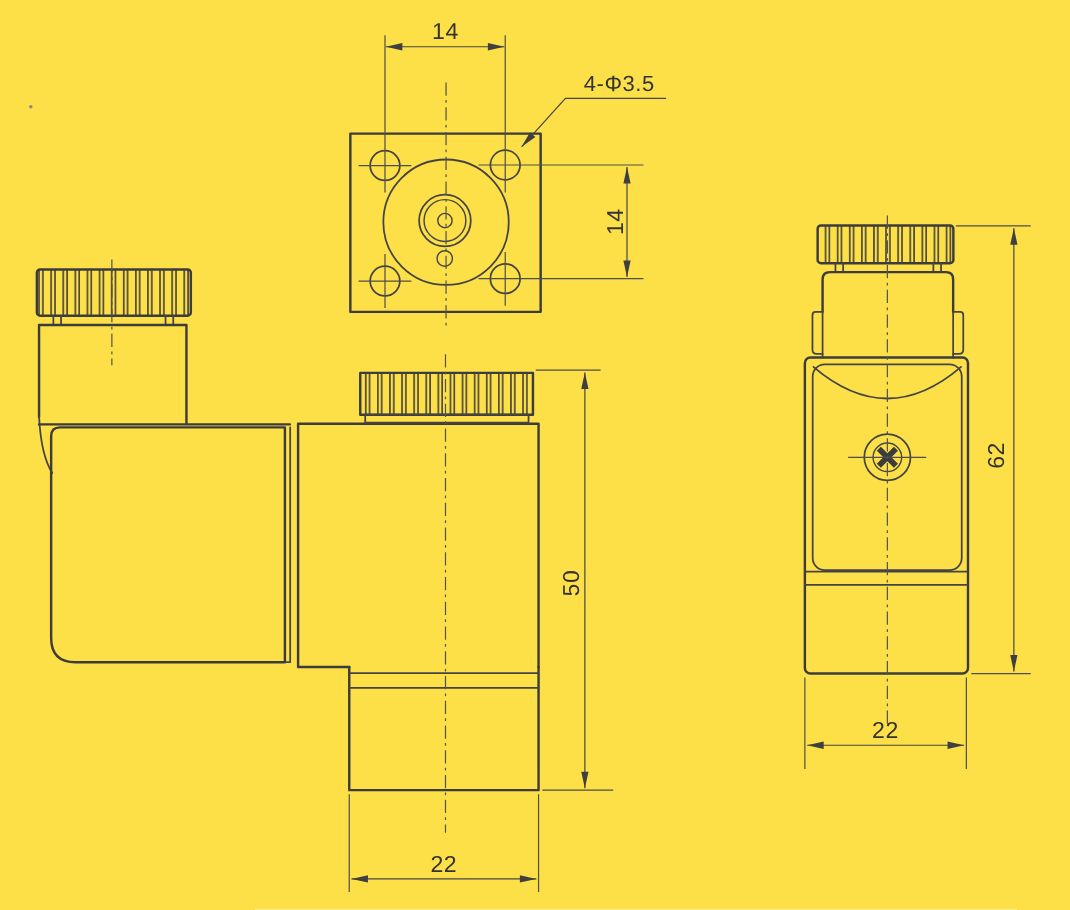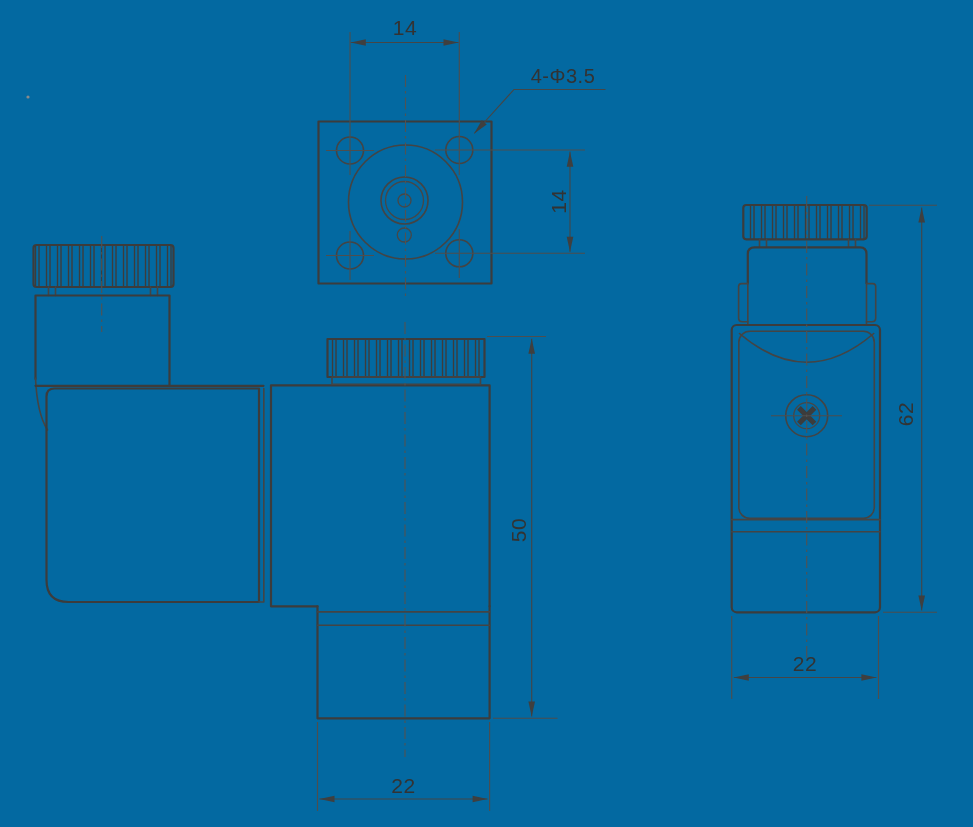--- a/index.html
+++ b/index.html
@@ -1,17 +1,17 @@
 <!DOCTYPE html>
 <html><head>
 <meta charset="utf-8">
 <style>
   html,body{margin:0;padding:0;background:#ffffff;}
   .canvas{
-    position:relative;width:973px;height:827px;background:#0369a1;
+    position:relative;width:973px;height:827px;background:#fde047;
     font-family:"Liberation Sans", sans-serif;overflow:hidden;
   }
   svg{position:absolute;left:0;top:0;}
   .ol   {fill:none;stroke:#3c3c3c;stroke-width:2.2;stroke-linejoin:round;stroke-linecap:round;}
   .ol1  {fill:none;stroke:#444444;stroke-width:1.6;stroke-linejoin:round;stroke-linecap:round;}
   .ol2  {fill:none;stroke:#474747;stroke-width:1.3;stroke-linejoin:round;}
   .thin {fill:none;stroke:#4e4e4e;stroke-width:1.1;}
   .cl   {fill:none;stroke:#525252;stroke-width:1.1;stroke-dasharray:12 4 2.5 4;}
   .dim  {fill:none;stroke:#464646;stroke-width:1.1;}
   .knurlfill{fill:url(#knurl);stroke:#3c3c3c;stroke-width:2.2;stroke-linejoin:round;}

